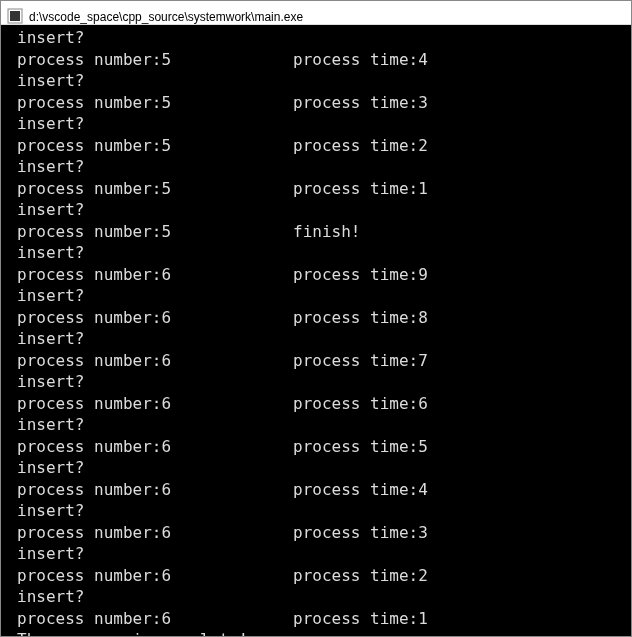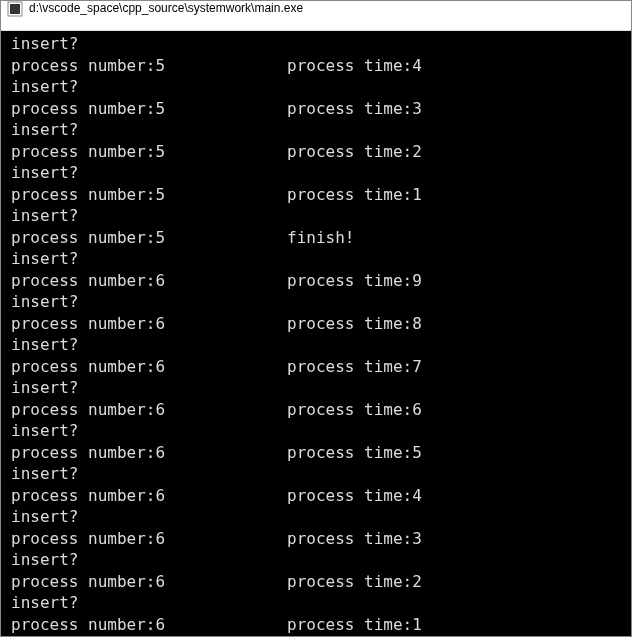--- a/index.html
+++ b/index.html
@@ -15,24 +15,24 @@
       overflow: hidden;
     }
     .window {
       width: 100%;
       height: 100%;
       border: 1px solid #888;
       display: flex;
       flex-direction: column;
     }
     .titlebar {
-      height: 30px;
+      height: 24px;
       background: #fff;
       display: flex;
-      align-items: flex-start;
+      align-items: flex-end;
       padding: 0 6px;
       border-bottom: 1px solid #ddd;
     }
     .app-icon {
       width: 16px;
       height: 16px;
       margin-right: 6px;
       display: inline-flex;
       align-items: center;
       justify-content: center;
@@ -45,21 +45,21 @@
       font-size: 12px;
       color: #000;
     }
     .console {
       flex: 1;
       background: #000;
       color: #dcdcdc;
       font-family: "NSimSun", "SimSun", "Consolas", monospace;
       font-size: 16px;
       line-height: 21.5px;
-      padding: 2px 10px;
+      padding: 2px 16px;
       overflow: hidden;
       white-space: pre;
     }
     .console-line {
       display: block;
     }
     .col1 {
       display: inline-block;
       width: 232px;
     }

